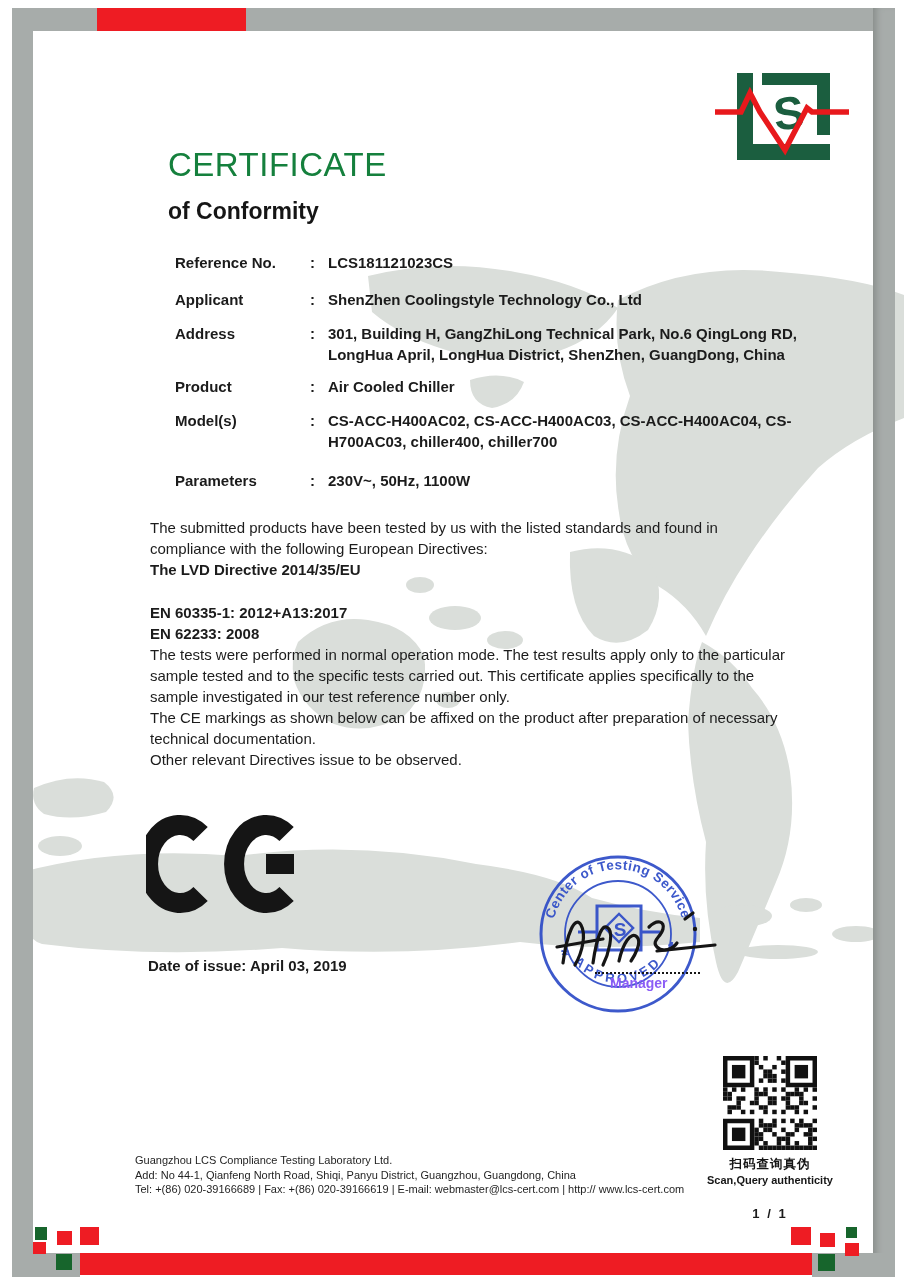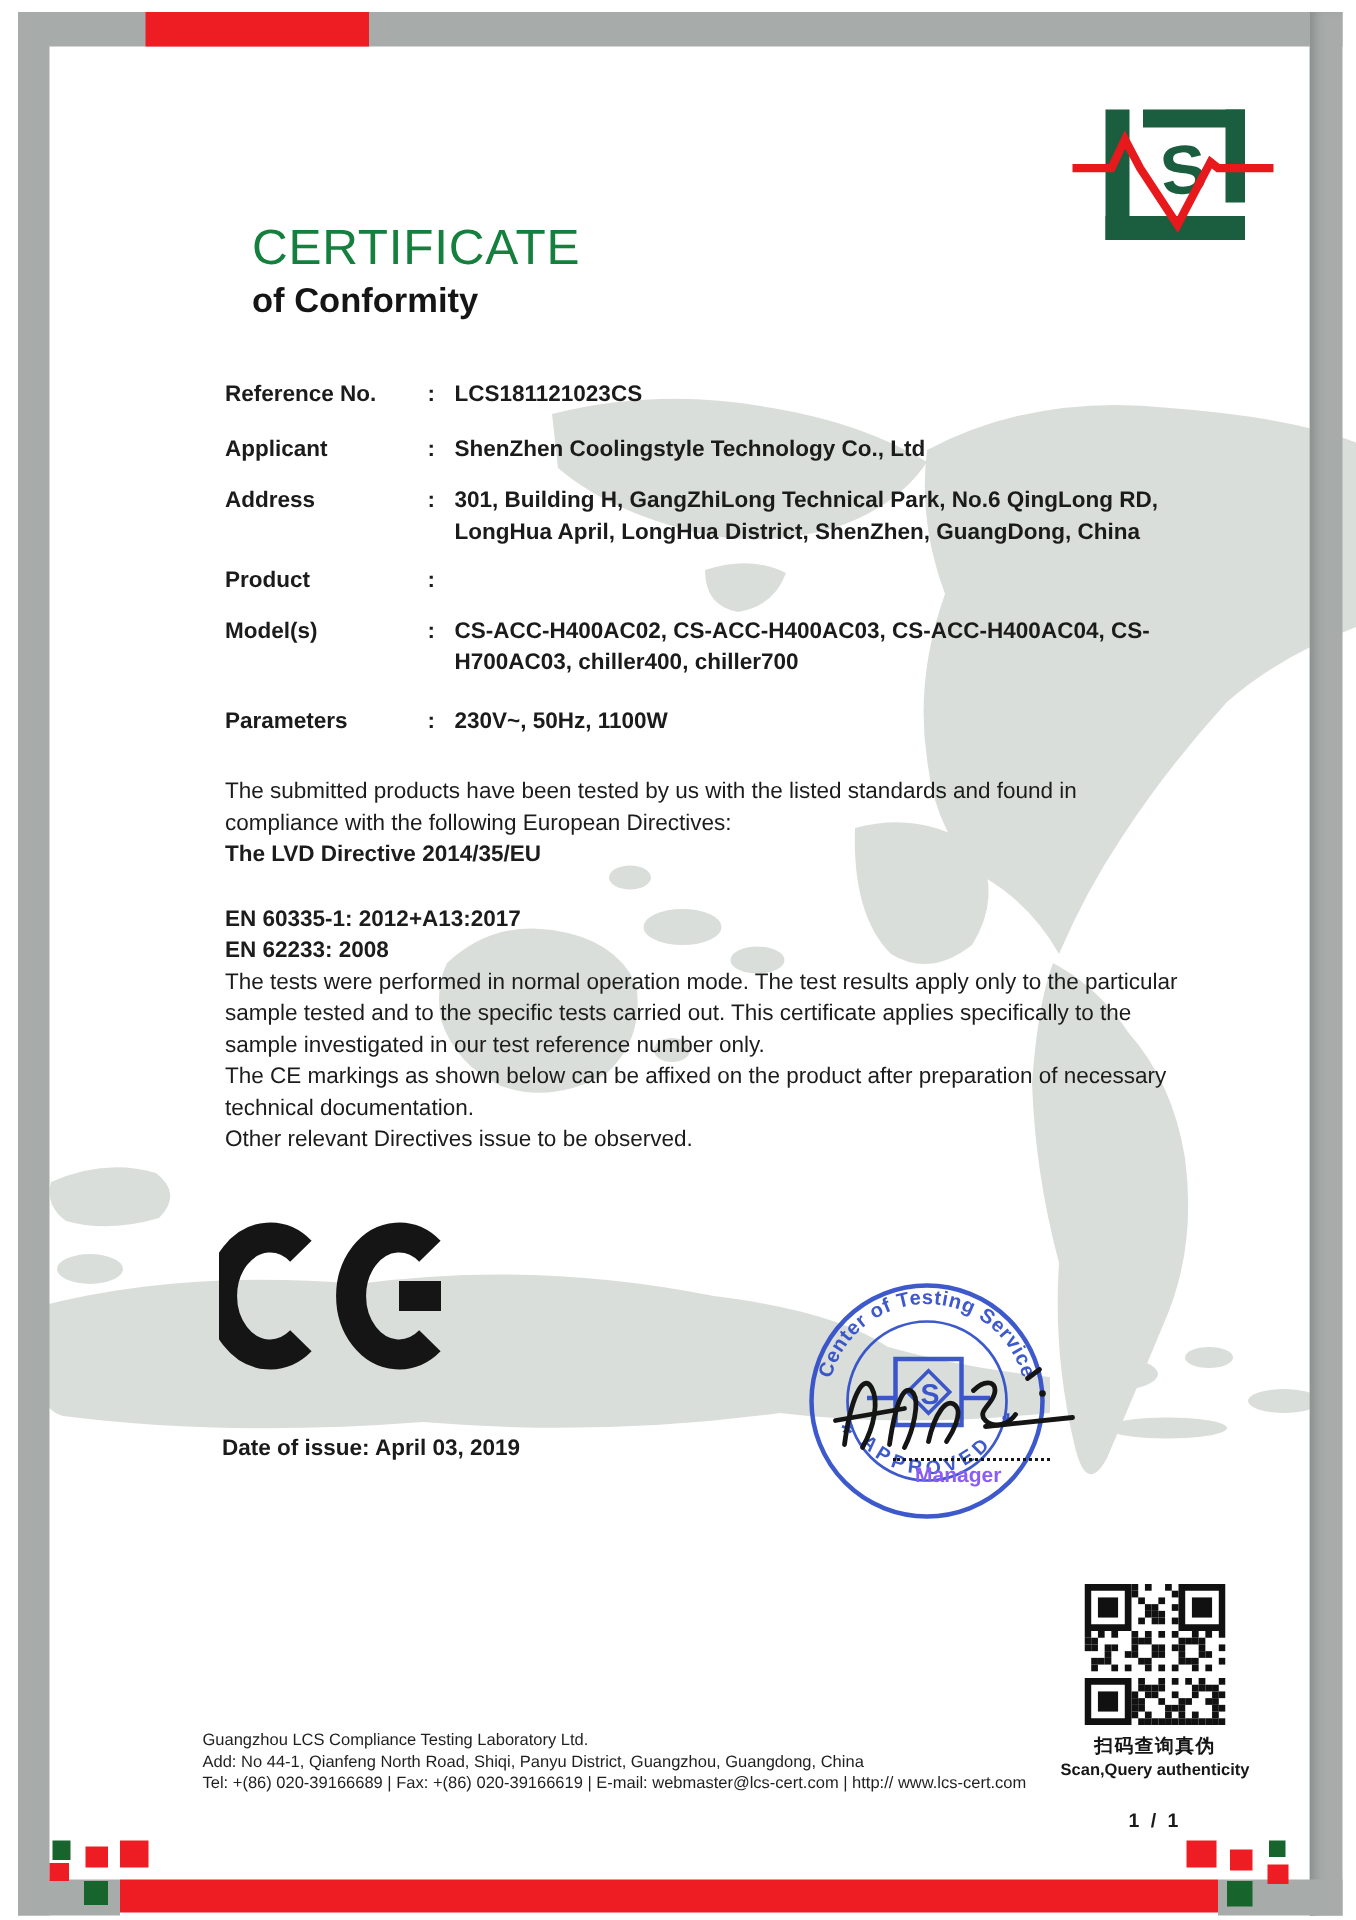--- a/index.html
+++ b/index.html
@@ -19,24 +19,24 @@
     box-shadow:inset 7px 0 7px -4px #878c8a;}
   .foot-gray-l{left:12px;top:1253px;width:68px;height:24px;background:#a7acaa;}
   .foot-gray-r{left:812px;top:1253px;width:83px;height:24px;background:#a7acaa;}
   .strip-red{left:80px;top:1253px;width:732px;height:22px;background:#ee1c23;}
   .orn{position:absolute;}
   .orn.g{background:#17652c;}
   .orn.r{background:#ee1c23;}
   
   .title-block{left:168px;top:146px;}
   .title{font-size:33px;font-weight:normal;letter-spacing:.5px;color:#15803d;line-height:38px;}
-  .subtitle{font-size:23px;font-weight:bold;color:#151515;margin-top:3px;line-height:26px;}
+  .subtitle{font-size:23px;font-weight:bold;color:#151515;margin-top:14px;line-height:26px;}
   
   .fields{left:150px;top:252px;width:648px;font-size:15px;font-weight:bold;}
-  .frow{display:flex;line-height:21px;}
+  .frow{display:flex;line-height:21px;margin-left:25px;}
   .flabel{width:135px;flex:none;}
   .fcolon{width:18px;flex:none;}
   .fval{flex:1;}
   .mt16{margin-top:16px}.mt13{margin-top:13px}.mt11{margin-top:11px}.mt18{margin-top:18px}
   
   .bodytext{left:150px;top:517px;width:640px;font-size:15px;line-height:21px;color:#1c1c1c;}
   .bodytext p{margin:0;}
   .b-bold{font-weight:bold;}
   .m8{margin-top:8px}.m9{margin-top:22px}.m7{margin-top:7px}.m3{margin-top:3px}.m6{margin-top:6px}
   
@@ -134,20 +134,23 @@
       <div class="flabel">Address</div>
       <div class="fcolon">:</div>
       <div class="fval">
         <div>301, Building H, GangZhiLong Technical Park, No.6 QingLong RD,</div>
         <div>LongHua April, LongHua District, ShenZhen, GuangDong, China</div>
       </div>
     </div>
     <div class="frow mt11">
       <div class="flabel">Product</div>
       <div class="fcolon">:</div>
+      <div class="fval">
+        <div>Air Cooled Chiller</div>
+      </div>
     </div>
     <div class="frow mt13">
       <div class="flabel">Model(s)</div>
       <div class="fcolon">:</div>
       <div class="fval">
         <div>CS-ACC-H400AC02, CS-ACC-H400AC03, CS-ACC-H400AC04, CS-</div>
         <div>H700AC03, chiller400, chiller700</div>
       </div>
     </div>
     <div class="frow mt18">

